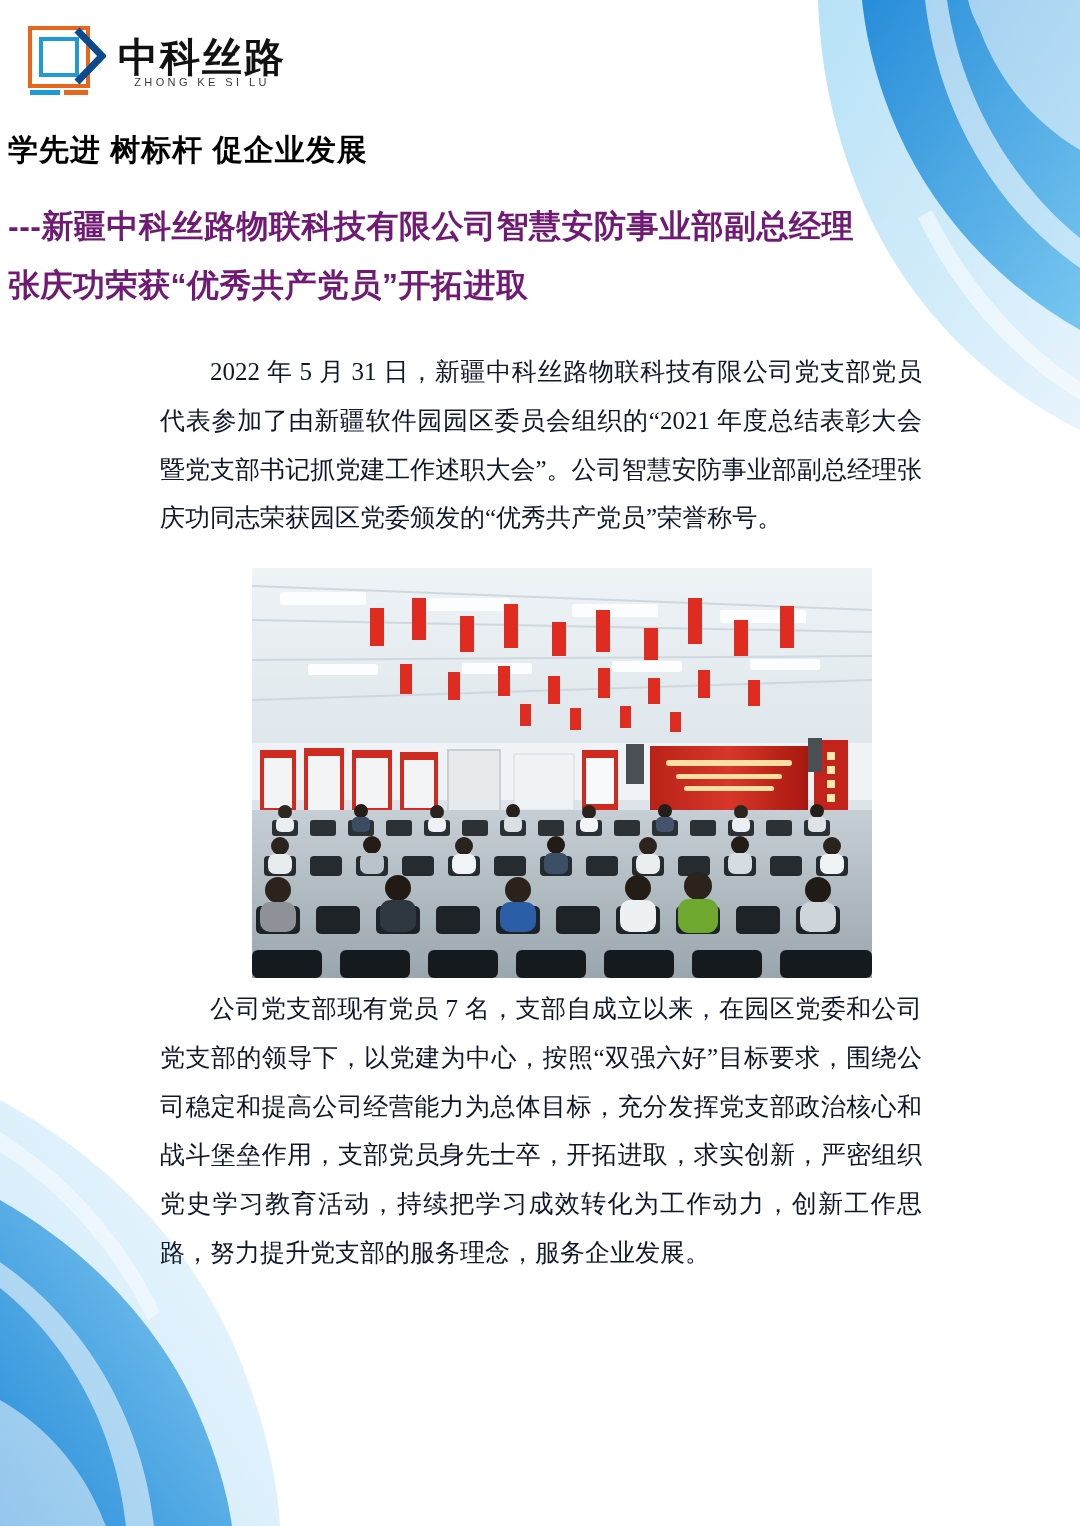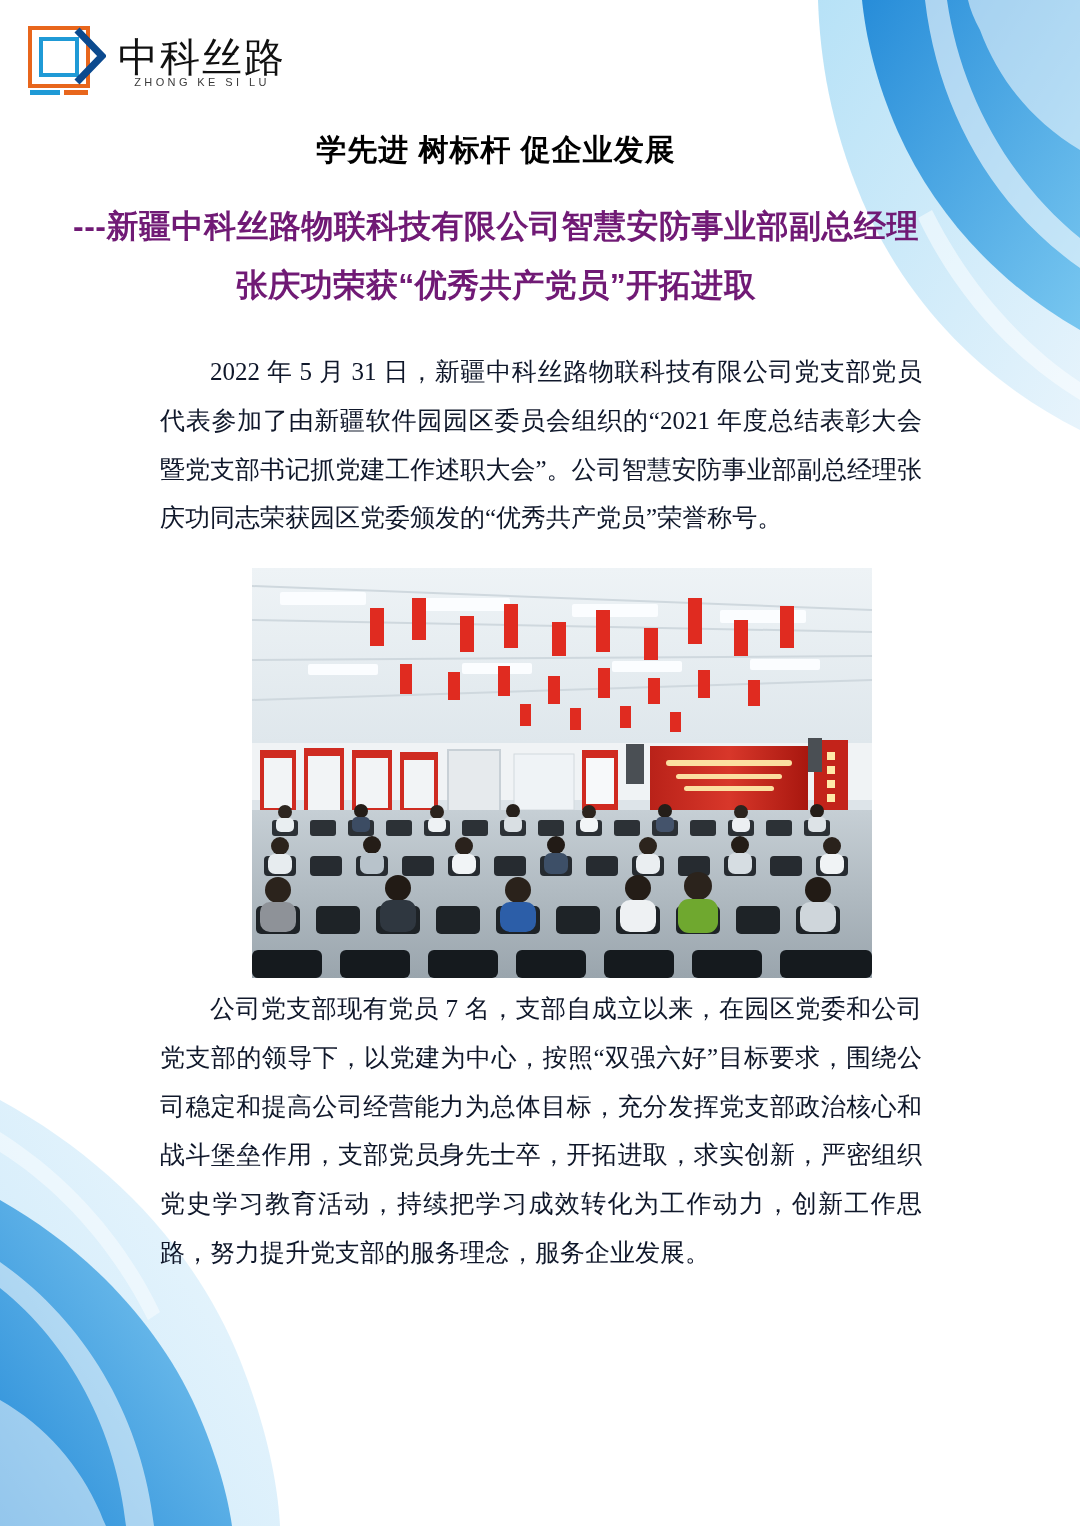--- a/index.html
+++ b/index.html
@@ -52,39 +52,38 @@
   }
   .logo-text {
     display: flex;
     flex-direction: column;
     align-items: center;
     justify-content: center;
     line-height: 1;
   }
   .logo-cn {
     font-family: "Liberation Sans", "DejaVu Sans", sans-serif;
-    font-weight: normal;
+    font-weight: bold;
     font-size: 40px;
     letter-spacing: 2px;
     color: #111111;
   }
   .logo-en {
     font-family: "Liberation Sans", "DejaVu Sans", sans-serif;
     font-size: 11px;
     letter-spacing: 3.4px;
     color: #3a3a3a;
   }
 
   
   .title-block {
     position: absolute;
     top: 130px;
-    left: 0;
+    left: 8px;
     width: 992px;
-    text-align: center;
   }
   .title-main {
     font-family: "Liberation Sans", "DejaVu Sans", sans-serif;
     font-weight: bold;
     font-size: 30px;
     color: #000000;
     letter-spacing: 1px;
     margin-bottom: 26px;
   }
   .title-sub {

